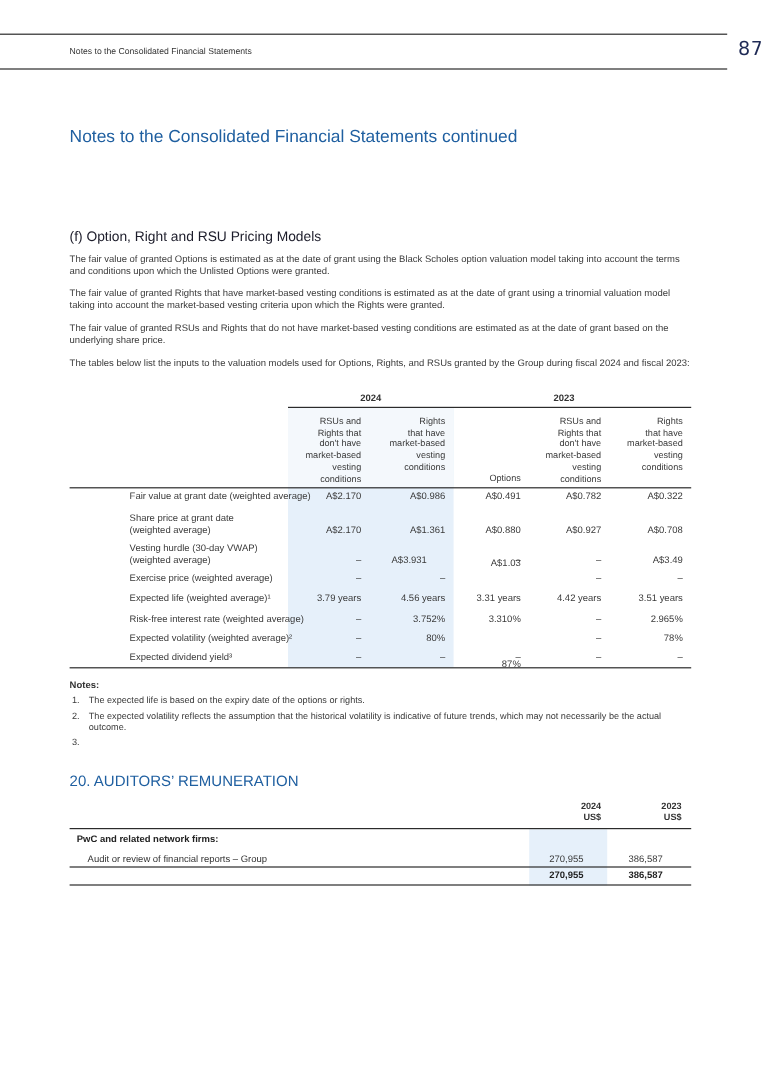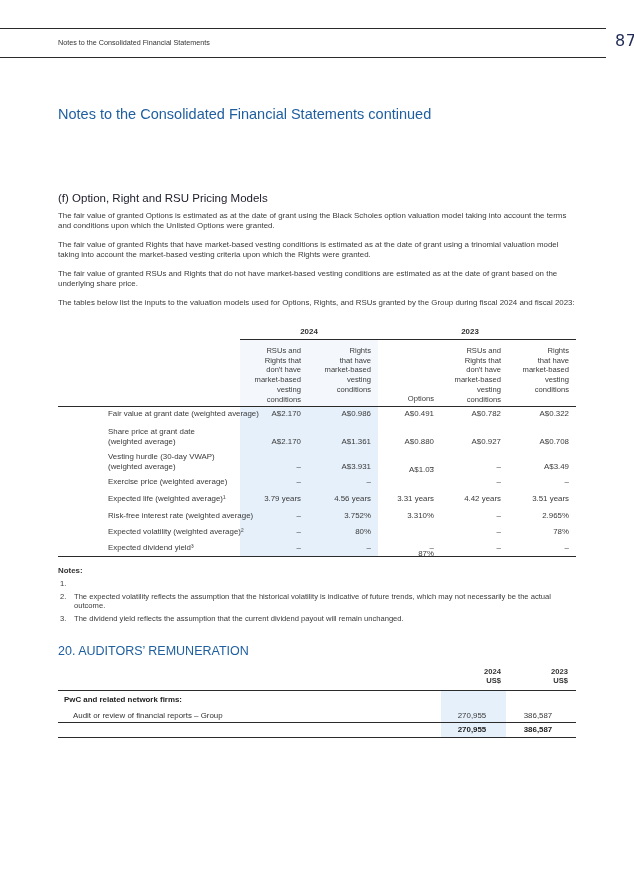--- a/index.html
+++ b/index.html
@@ -97,21 +97,21 @@
       <div class="row-lbl" style="top: 427px; white-space: pre;">Share price at grant date
 (weighted average)</div>
       <div class="cell" style="top: 437.4px; left: 241px; width: 60px;">A$2.170</div>
       <div class="cell" style="top: 437.4px; left: 311px; width: 60px;">A$1.361</div>
       <div class="cell" style="top: 437.4px; left: 374px; width: 60px;">A$0.880</div>
       <div class="cell" style="top: 437.4px; left: 441px; width: 60px;">A$0.927</div>
       <div class="cell" style="top: 437.4px; left: 509px; width: 60px;">A$0.708</div>
       <div class="row-lbl" style="top: 452px; white-space: pre;">Vesting hurdle (30-day VWAP)
 (weighted average)</div>
       <div class="cell" style="top: 462.4px; left: 241px; width: 60px;">–</div>
-      <div class="cell" style="top: 462.4px; left: 311px; width: 60px;">A$3.931</div>
+      <div class="cell" style="top: 462.4px; left: 311px; width: 60px; text-align: center;">A$3.931</div>
       <div class="cell" style="top: 462.4px; left: 374px; width: 60px;">–</div>
       <div class="cell" style="top: 462.4px; left: 441px; width: 60px;">–</div>
       <div class="cell" style="top: 462.4px; left: 509px; width: 60px;">A$3.49</div>
       <div class="row-lbl" style="top: 477px; white-space: pre;">Exercise price (weighted average)</div>
       <div class="cell" style="top: 477px; left: 241px; width: 60px;">–</div>
       <div class="cell" style="top: 477px; left: 311px; width: 60px;">–</div>
       <div class="cell" style="top: 465px; left: 374px; width: 60px;">A$1.03</div>
       <div class="cell" style="top: 477px; left: 441px; width: 60px;">–</div>
       <div class="cell" style="top: 477px; left: 509px; width: 60px;">–</div>
       <div class="row-lbl" style="top: 494px; white-space: pre;">Expected life (weighted average)¹</div>
@@ -138,28 +138,28 @@
       <div class="cell" style="top: 543px; left: 374px; width: 60px;">–</div>
       <div class="cell" style="top: 543px; left: 441px; width: 60px;">–</div>
       <div class="cell" style="top: 543px; left: 509px; width: 60px;">–</div>
     </div>
   <div class="tbl-rule" style="left:58px;top:556px;width:518px"></div>
 </div>
 
 <div class="notes-title">Notes:</div>
 <div class="note" style="top:580px;height:10px">
   <span class="num">1.</span>
+  <span class="txt">The expected life is based on the expiry date of the options or rights.</span>
 </div>
 <div class="note" style="top:593px;height:18px">
   <span class="num">2.</span>
   <span class="txt">The expected volatility reflects the assumption that the historical volatility is indicative of future trends, which may not necessarily be the actual outcome.</span>
 </div>
 <div class="note" style="top:615px;height:10px">
   <span class="num">3.</span>
-  <span class="txt">The dividend yield reflects the assumption that the current dividend payout will remain unchanged.</span>
 </div>
 
 <div class="sec20">20.  AUDITORS’ REMUNERATION</div>
 <div>
   <div class="shade2"></div>
   <div class="ar-h" style="left:441px;top:668px;width:60px">
     <div>2024</div>
     <div>US$</div>
   </div>
   <div class="ar-h" style="left:508px;top:668px;width:60px">

